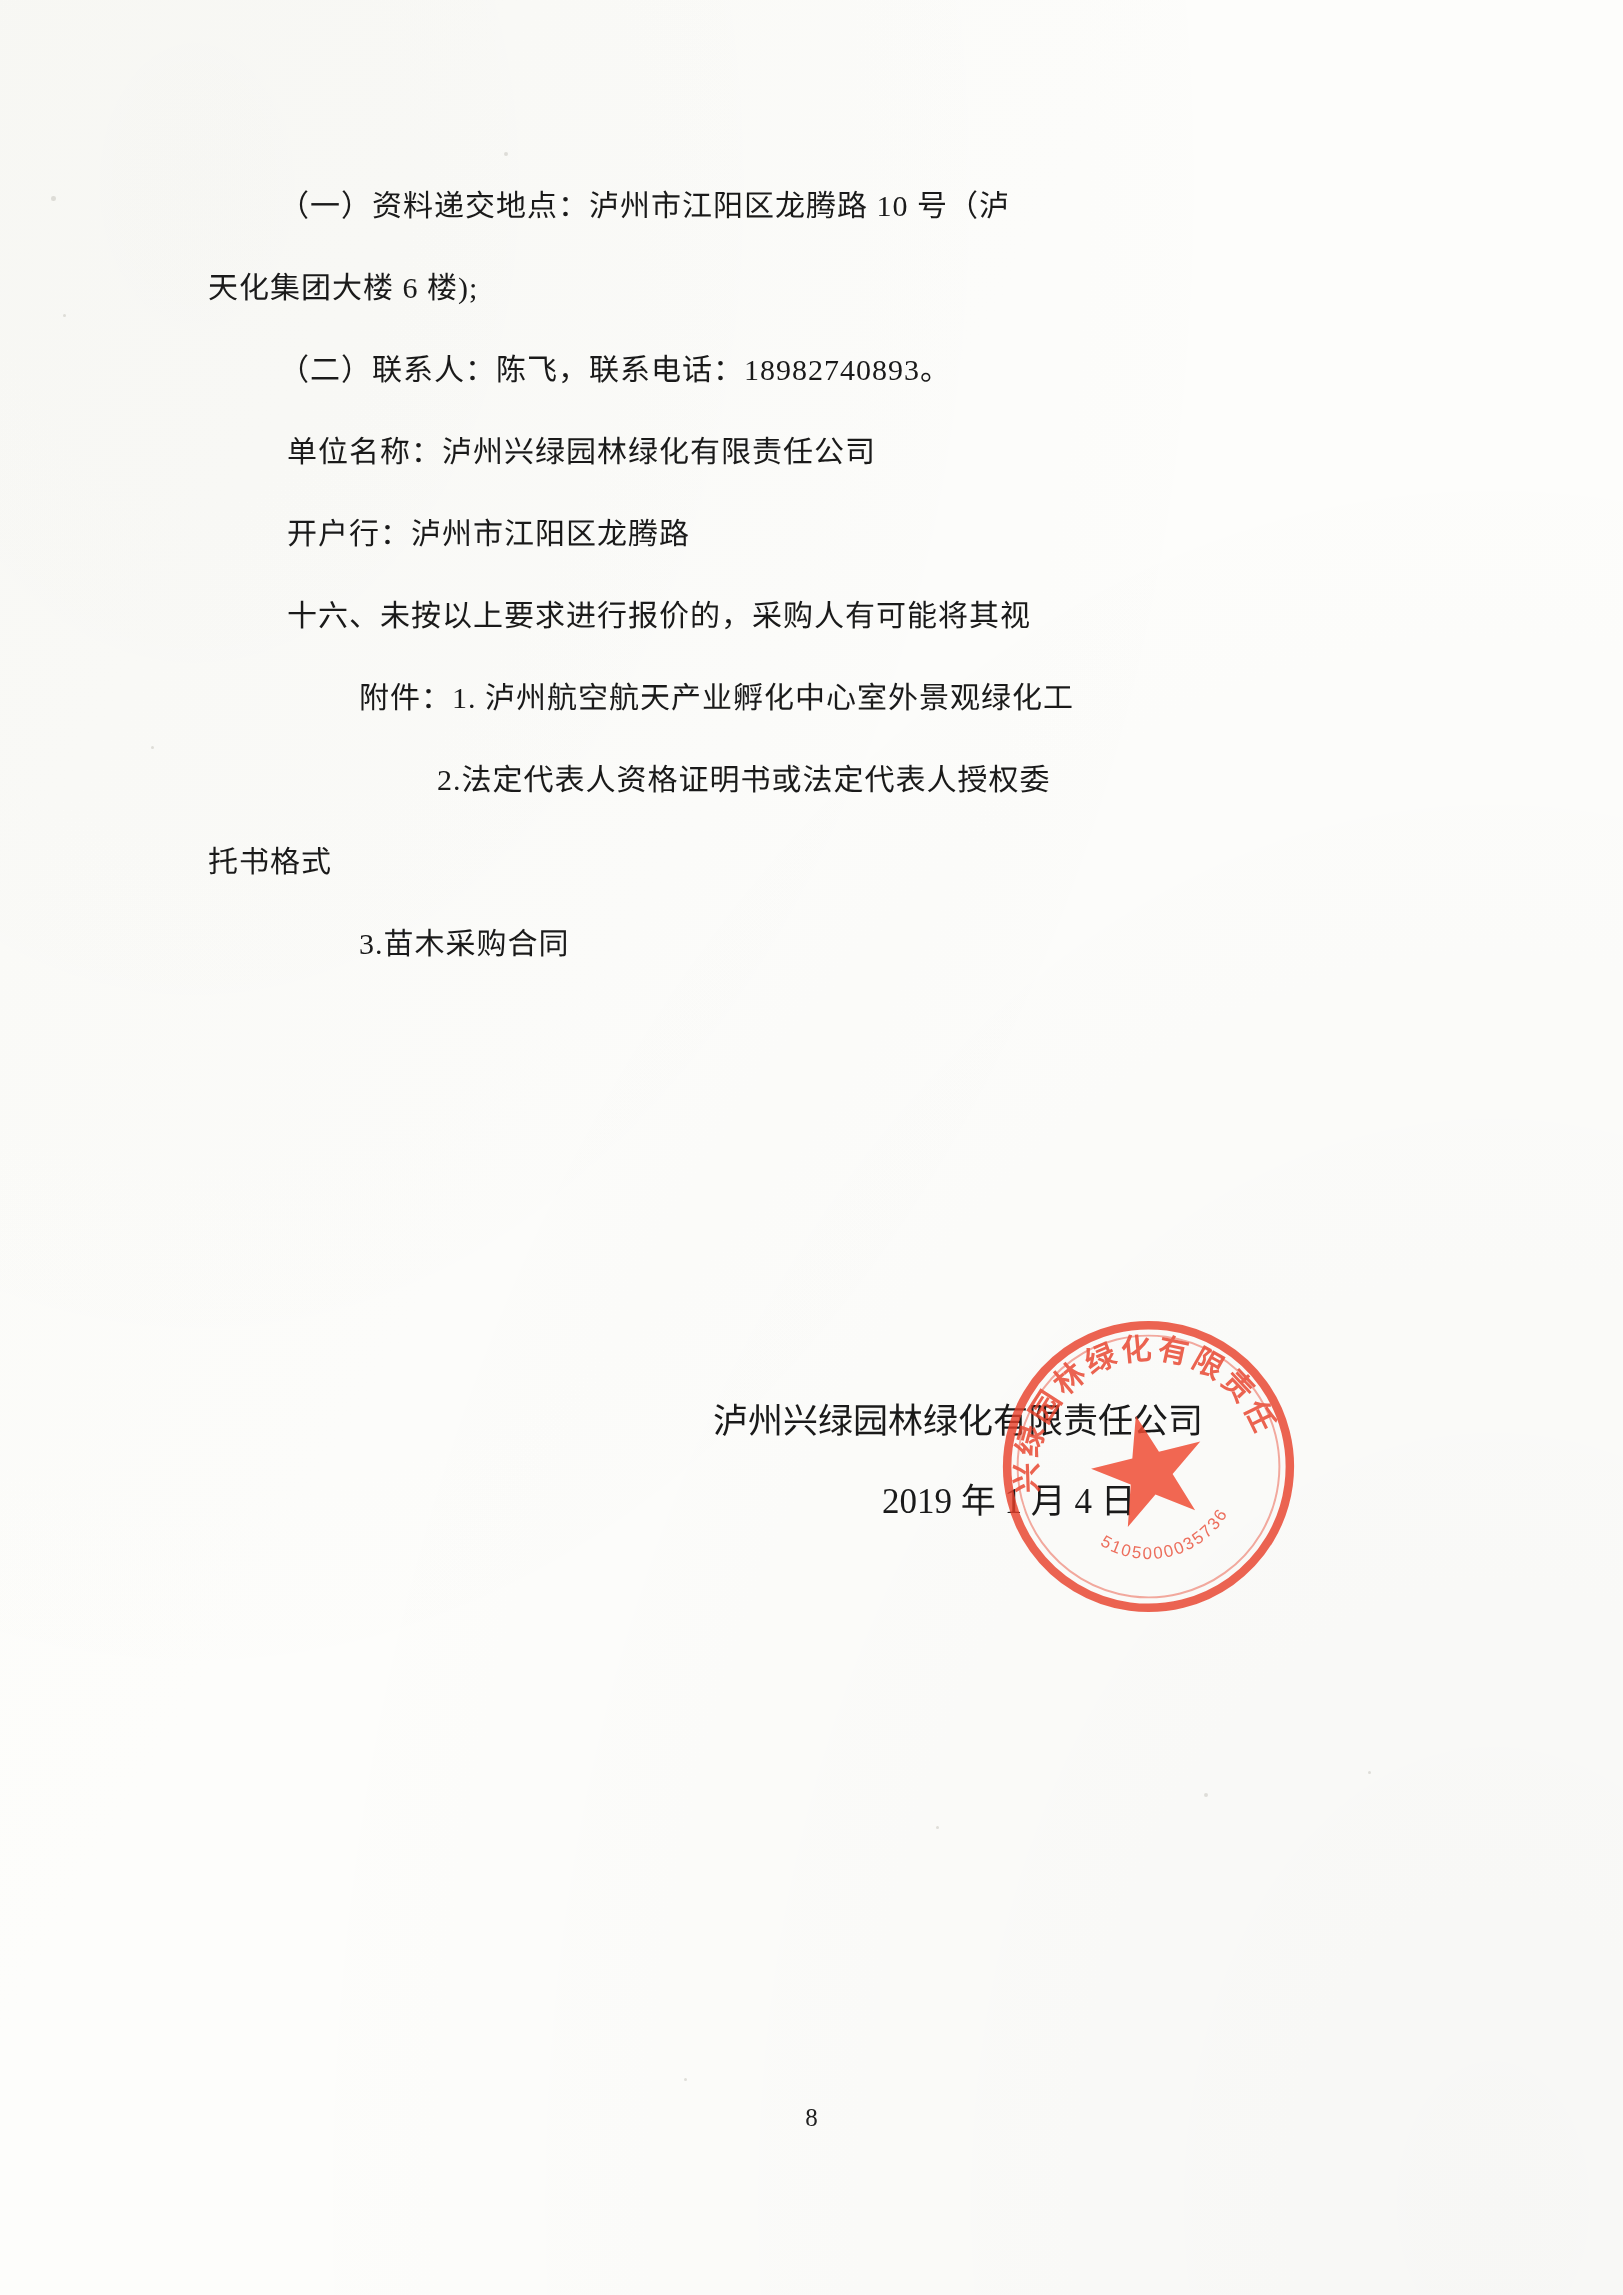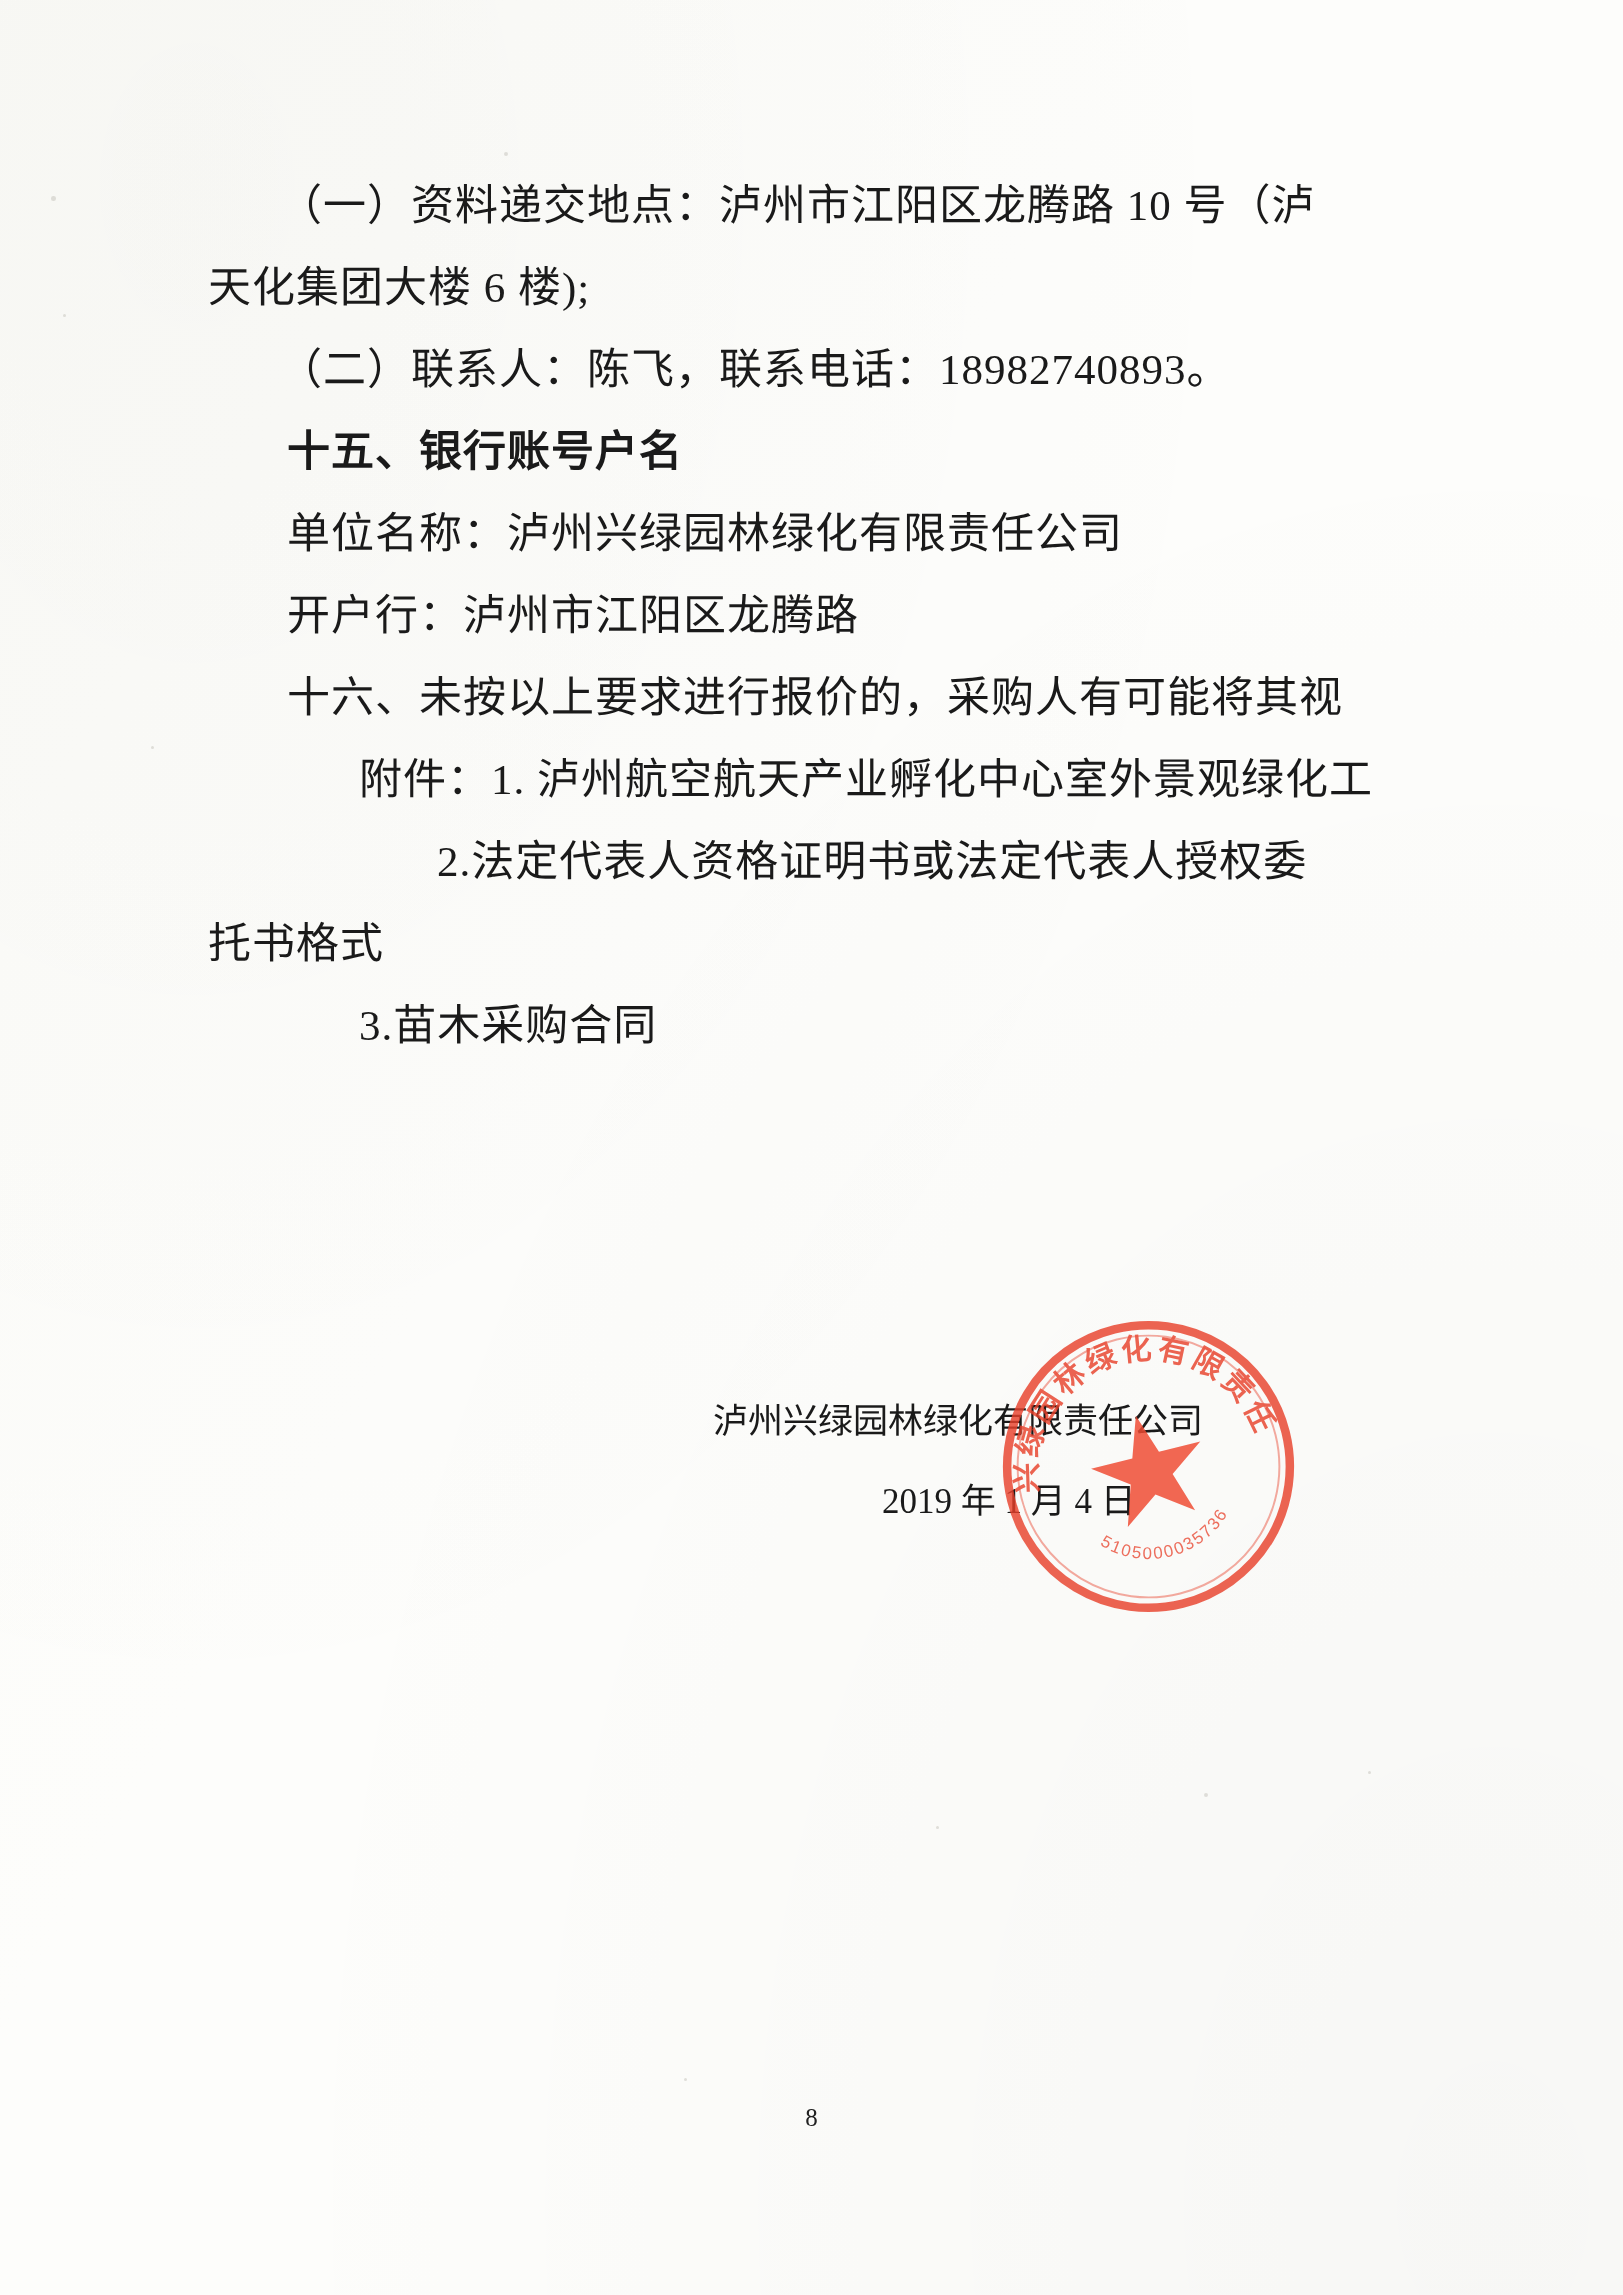--- a/index.html
+++ b/index.html
@@ -35,21 +35,21 @@
   }
 
   .body-block {
     position: absolute;
     left: 208px;
     top: 165px;
     width: 1217px;
   }
 
   .line {
-    font-size: 43px;
+    font-size: 30px;
     line-height: 82px;
     letter-spacing: 1px;
     white-space: pre;
   }
   .ind1 { text-indent: 71px; }
   .ind2 { text-indent: 79px; }
   .ind3 { text-indent: 151px; }
   .ind0 { text-indent: 0; }
   .bold { font-weight: bold; }
   .tight { letter-spacing: 0.3px; }
@@ -109,21 +109,20 @@
   <div class="speck" style="left:151px; top:746px; width:3.3px;  height:3.3px;"></div>
   <div class="speck" style="left:1204px;top:1793px; width:3.9px;  height:3.9px;"></div>
   <div class="speck" style="left:1368px;top:1771px; width:3.3px;  height:3.3px;"></div>
   <div class="speck" style="left:936px;top:1826px; width:3.3px;  height:3.3px;"></div>
   <div class="speck" style="left:684px;top:2078px; width:3.3px;  height:3.3px;"></div>
 
   <div class="body-block">
     <div class="line ind1">（一）资料递交地点：泸州市江阳区龙腾路 10 号（泸</div>
     <div class="line ind0">天化集团大楼 6 楼);</div>
     <div class="line ind1">（二）联系人：陈飞，联系电话：18982740893。</div>
-    <div class="line ind2 bold">十五、银行账号户名</div>
     <div class="line ind2">单位名称：泸州兴绿园林绿化有限责任公司</div>
     <div class="line ind2">开户行：泸州市江阳区龙腾路</div>
     <div class="line ind2">十六、未按以上要求进行报价的，采购人有可能将其视</div>
     <div class="line ind3">附件：1. 泸州航空航天产业孵化中心室外景观绿化工</div>
     <div class="line" style="text-indent:229px;">2.法定代表人资格证明书或法定代表人授权委</div>
     <div class="line ind0">托书格式</div>
     <div class="line ind3">3.苗木采购合同</div>
   </div>
 
   <div class="sign-block">

